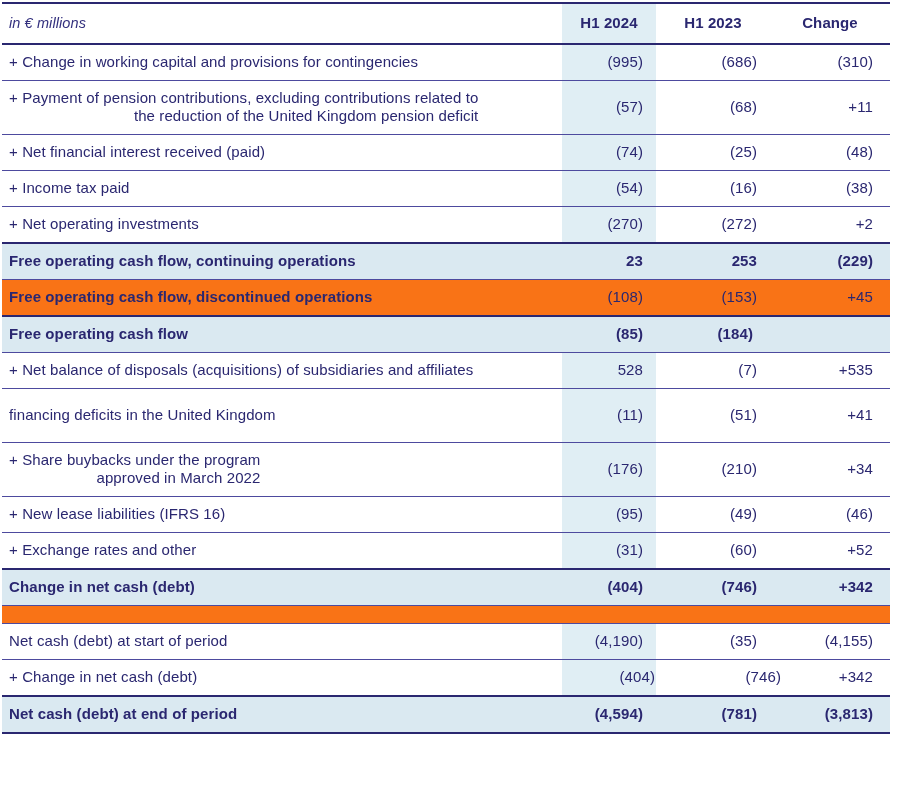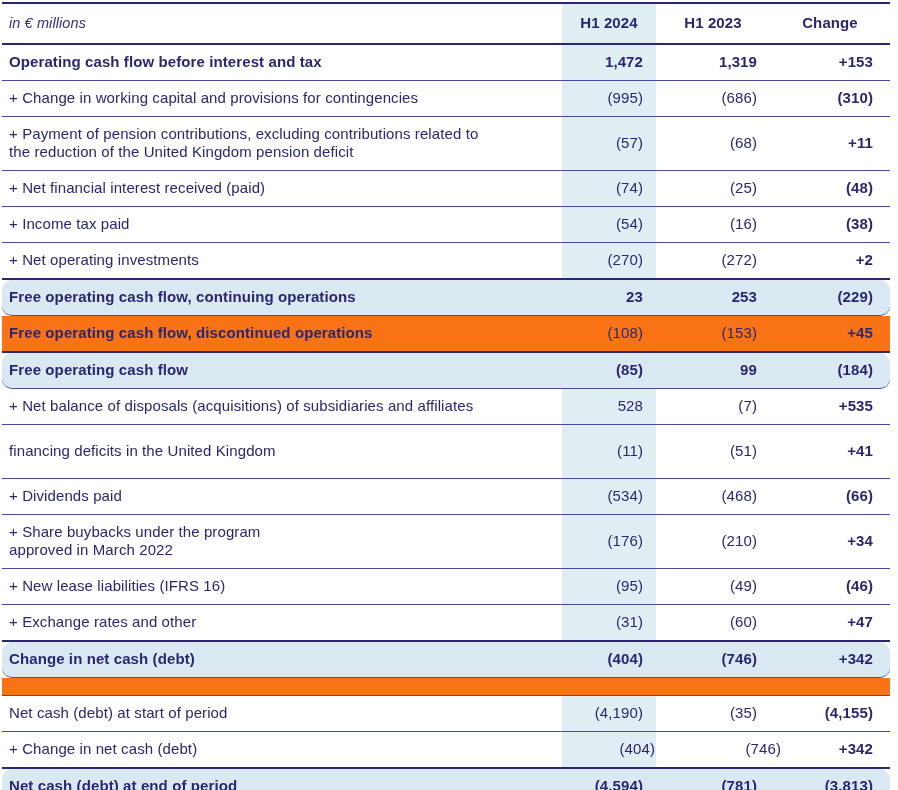--- a/index.html
+++ b/index.html
@@ -21,53 +21,47 @@
     min-height:35px;
     border-bottom:1px solid #4d4a9e;
     align-items:stretch;
   }
   .row.header{min-height:30px;border-bottom:2px solid #2a2770;}
   .row.tall{min-height:53px;}
   .row.spacer{min-height:17px;background:#ffffff;}
   .row.thick-b{border-bottom:2px solid #2a2770;}
   .row.xthick-b{border-bottom:2.5px solid #2a2770;gap:12px;}
   .row.last{border-bottom:2px solid #2a2770;}
-  .row.hl{background:#dae9f1;border-radius:10px;}
+  .row.hl{background:#dae9f1;}
   .row.mask{background:#f97316;}
   .cell{display:flex;align-items:center;font-size:15px;letter-spacing:0.1px;line-height:1.25;}
   .cell.label{justify-content:flex-start;padding:4px 10px 4px 7px;}
-  .cell.label .l2{display:block;}
+  .cell.label .l2{display:block;text-align:right;}
   .cell.label .lines{display:block;}
   .cell.num{justify-content:flex-end;padding-right:13px;font-variant-numeric:tabular-nums;}
-  .cell.num.change{padding-right:17px;font-weight:bold;}
+  .cell.num.change{padding-right:17px;}
   .row.header .cell.num{justify-content:center;padding:10px;font-weight:bold;}
   .row.header .cell.label{font-style:italic;font-size:14.5px;color:#33307e;}
   .row.bold .cell{font-weight:bold;}
   .row.bold-label .cell.label{font-weight:bold;}
 </style>
 </head>
 <body>
 
 <div class="wrap">
   <div class="col-band"></div>
   <div class="grid">
 
     <div class="row header">
       <div class="cell label">in € millions</div>
       <div class="cell num">H1 2024</div>
       <div class="cell num">H1 2023</div>
       <div class="cell num change">Change</div>
     </div>
 
-    <div class="row bold">
-      <div class="cell label">Operating cash flow before interest and tax</div>
-      <div class="cell num">1,472</div>
-      <div class="cell num">1,319</div>
-      <div class="cell num change">+153</div>
-    </div>
 
     <div class="row">
       <div class="cell label">+ Change in working capital and provisions for contingencies</div>
       <div class="cell num">(995)</div>
       <div class="cell num">(686)</div>
       <div class="cell num change">(310)</div>
     </div>
 
     <div class="row tall">
       <div class="cell label">
@@ -109,46 +103,39 @@
     <div class="row bold-label mask thick-b">
       <div class="cell label">Free operating cash flow, discontinued operations</div>
       <div class="cell num">(108)</div>
       <div class="cell num">(153)</div>
       <div class="cell num change">+45</div>
     </div>
 
     <div class="row bold hl">
       <div class="cell label">Free operating cash flow</div>
       <div class="cell num">(85)</div>
-      <div class="cell num">99</div>
       <div class="cell num change">(184)</div>
     </div>
 
     <div class="row">
       <div class="cell label">+ Net balance of disposals (acquisitions) of subsidiaries and affiliates</div>
       <div class="cell num">528</div>
       <div class="cell num">(7)</div>
       <div class="cell num change">+535</div>
     </div>
 
     <div class="row tall">
       <div class="cell label">
         <span class="lines"><span class="l2">financing deficits in the United Kingdom</span></span>
       </div>
       <div class="cell num">(11)</div>
       <div class="cell num">(51)</div>
       <div class="cell num change">+41</div>
     </div>
 
-    <div class="row">
-      <div class="cell label">+ Dividends paid</div>
-      <div class="cell num">(534)</div>
-      <div class="cell num">(468)</div>
-      <div class="cell num change">(66)</div>
-    </div>
 
     <div class="row tall">
       <div class="cell label">
         <span class="lines"><span class="l1">+ Share buybacks under the program</span><span class="l2">approved in March 2022</span></span>
       </div>
       <div class="cell num">(176)</div>
       <div class="cell num">(210)</div>
       <div class="cell num change">+34</div>
     </div>
 
@@ -156,21 +143,21 @@
       <div class="cell label">+ New lease liabilities (IFRS 16)</div>
       <div class="cell num">(95)</div>
       <div class="cell num">(49)</div>
       <div class="cell num change">(46)</div>
     </div>
 
     <div class="row thick-b">
       <div class="cell label">+ Exchange rates and other</div>
       <div class="cell num">(31)</div>
       <div class="cell num">(60)</div>
-      <div class="cell num change">+47</div>
+      <div class="cell num change">+52</div>
     </div>
 
     <div class="row bold hl">
       <div class="cell label">Change in net cash (debt)</div>
       <div class="cell num">(404)</div>
       <div class="cell num">(746)</div>
       <div class="cell num change">+342</div>
     </div>
 
     <div class="row spacer mask">

